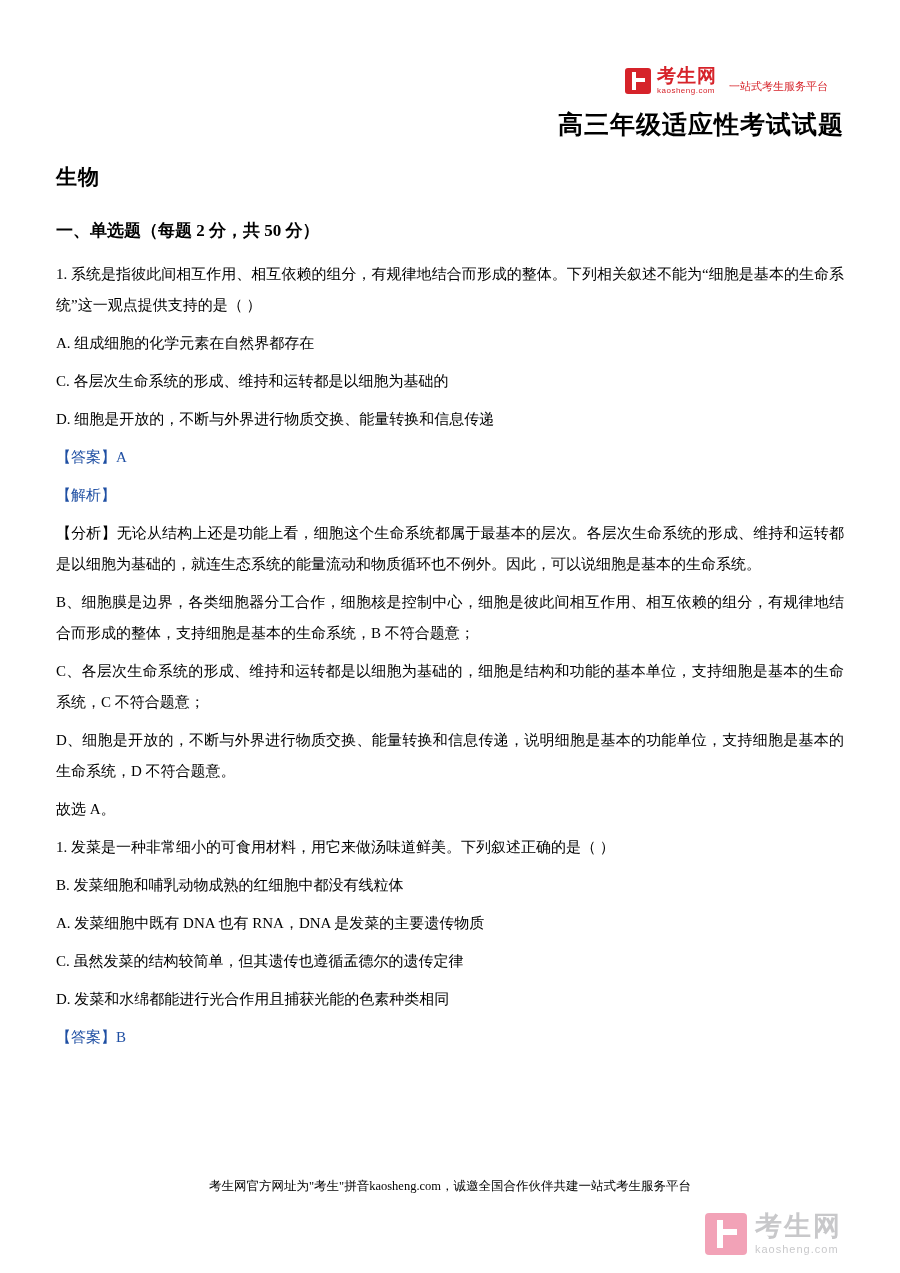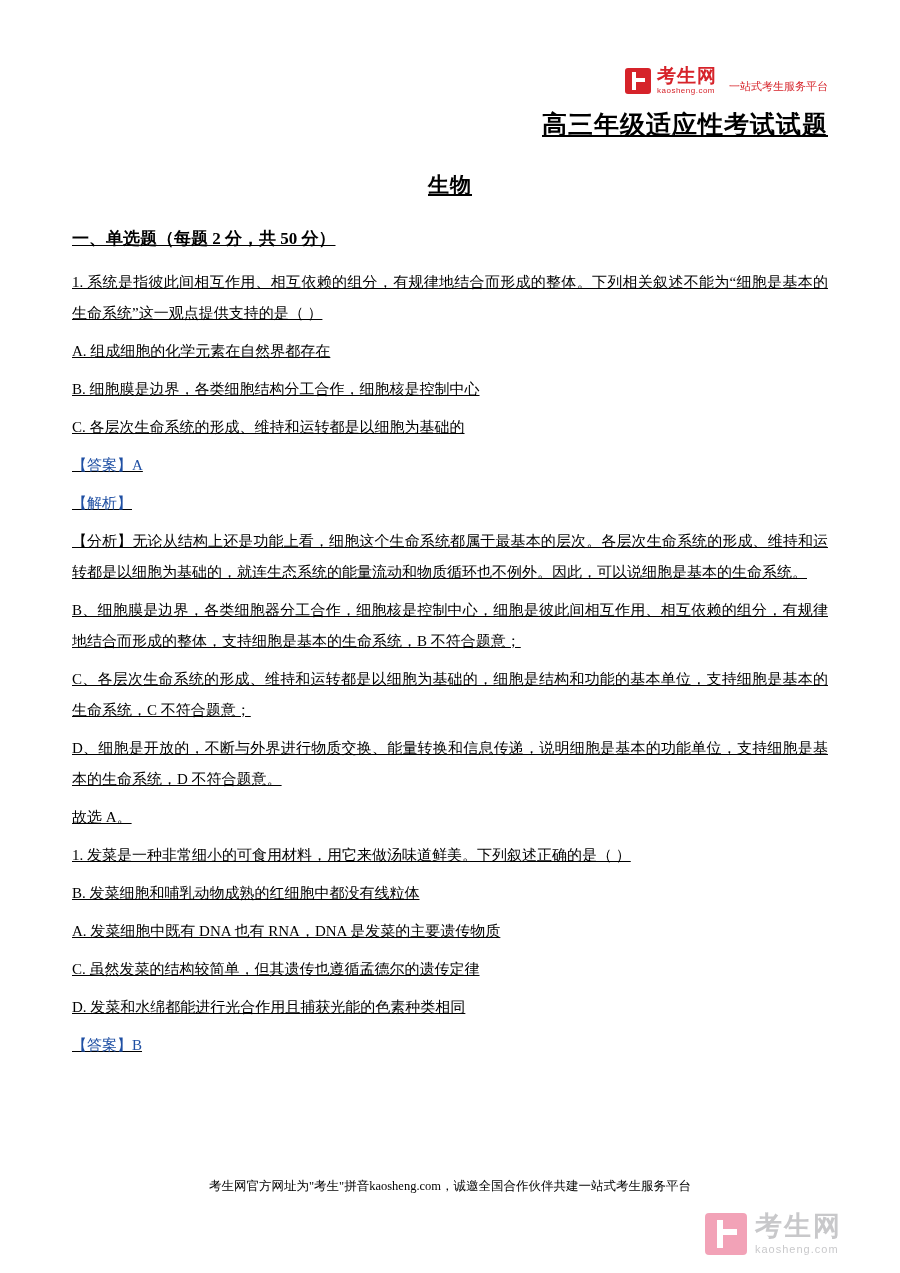--- a/index.html
+++ b/index.html
@@ -13,22 +13,21 @@
     position: relative;
     font-family: "Liberation Serif", "DejaVu Serif", serif;
     color: #000000;
     overflow: hidden;
   }
   .page {
     position: relative;
     width: 900px;
     height: 1273px;
     box-sizing: border-box;
-    padding: 0 72px;
-    text-decoration: underline;
+    padding: 0 56px;
   }
 
   
   .logo-row {
     position: absolute;
     top: 66px;
     right: 72px;
     display: flex;
     align-items: center;
     gap: 6px;
@@ -90,24 +89,23 @@
   
   .doc-title {
     text-align: right;
     font-size: 25px;
     font-weight: bold;
     margin: 0;
     padding-top: 108px;
     letter-spacing: 1px;
   }
   .doc-subtitle {
-    text-align: center;
     font-size: 21px;
     font-weight: bold;
-    margin: 8px;
+    margin: 0;
     padding-top: 22px;
     letter-spacing: 1px;
   }
 
   .section-head {
     font-size: 17px;
     font-weight: bold;
     margin: 28px 0 17px 0;
   }
 
@@ -200,22 +198,22 @@
     <span class="logo-slogan">一站式考生服务平台</span>
   </div>
 
   <h1 class="doc-title">高三年级适应性考试试题</h1>
   <h2 class="doc-subtitle">生物</h2>
 
   <div class="section-head">一、单选题（每题 2 分，共 50 分）</div>
 
   <p class="para">1. 系统是指彼此间相互作用、相互依赖的组分，有规律地结合而形成的整体。下列相关叙述不能为“细胞是基本的生命系统”这一观点提供支持的是（      ）</p>
   <p class="para">A. 组成细胞的化学元素在自然界都存在</p>
-  <p class="para">B. 细胞膜是边界，各类细胞结构分工合作，细胞核是控制中心</p>
   <p class="para">C. 各层次生命系统的形成、维持和运转都是以细胞为基础的</p>
+  <p class="para">D. 细胞是开放的，不断与外界进行物质交换、能量转换和信息传递</p>
   <p class="para blue">【答案】A</p>
   <p class="para blue">【解析】</p>
   <p class="para">【分析】无论从结构上还是功能上看，细胞这个生命系统都属于最基本的层次。各层次生命系统的形成、维持和运转都是以细胞为基础的，就连生态系统的能量流动和物质循环也不例外。因此，可以说细胞是基本的生命系统。</p>
   <p class="para">B、细胞膜是边界，各类细胞器分工合作，细胞核是控制中心，细胞是彼此间相互作用、相互依赖的组分，有规律地结合而形成的整体，支持细胞是基本的生命系统，B 不符合题意；</p>
   <p class="para">C、各层次生命系统的形成、维持和运转都是以细胞为基础的，细胞是结构和功能的基本单位，支持细胞是基本的生命系统，C 不符合题意；</p>
   <p class="para">D、细胞是开放的，不断与外界进行物质交换、能量转换和信息传递，说明细胞是基本的功能单位，支持细胞是基本的生命系统，D 不符合题意。</p>
   <p class="para">故选 A。</p>
 
   <p class="para">1. 发菜是一种非常细小的可食用材料，用它来做汤味道鲜美。下列叙述正确的是（      ）</p>
   <p class="para">B. 发菜细胞和哺乳动物成熟的红细胞中都没有线粒体</p>

